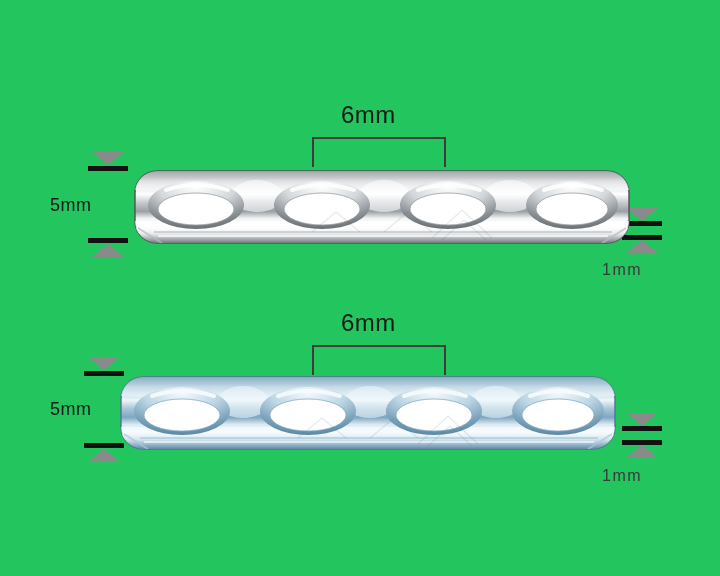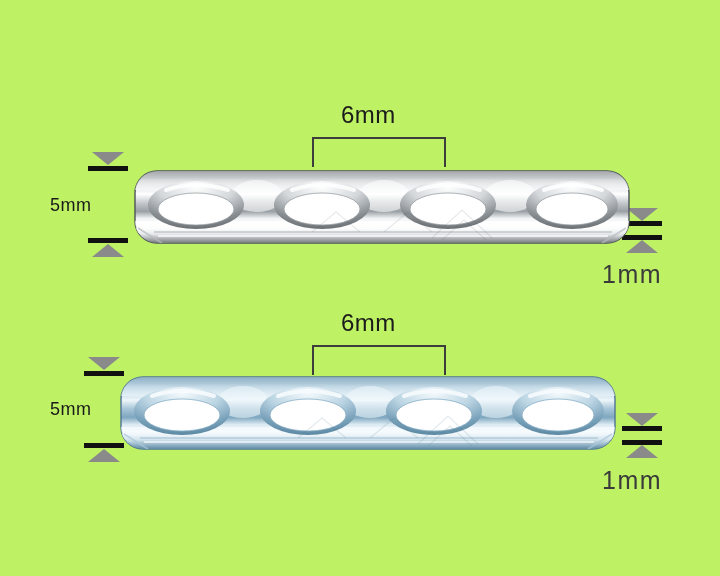--- a/index.html
+++ b/index.html
@@ -14,42 +14,42 @@
     overflow: hidden;
     font-family: "Liberation Sans", sans-serif;
     -webkit-font-smoothing: antialiased;
   }
 
   #stage {
     position: absolute;
     left: 0; top: 0;
     width: 720px;
     height: 576px;
-    background: #bef264;
+    background: #22c55e;
   }
 
   
   .dim-label {
     position: absolute;
     font-family: "Liberation Sans", sans-serif;
     color: #231f20;
     letter-spacing: 0.5px;
     white-space: nowrap;
     line-height: 1;
   }
   .label-5mm {
     font-size: 18px;
     color: #1a1a1a;
   }
   .label-6mm {
     font-size: 24px;
     color: #1a1a1a;
   }
   .label-1mm {
-    font-size: 25px;
+    font-size: 16px;
     color: #3a3a3a;
     letter-spacing: 1.5px;
     text-align: center;
   }
 
   
   .vmark {
     position: absolute;
     width: 40px;
   }

